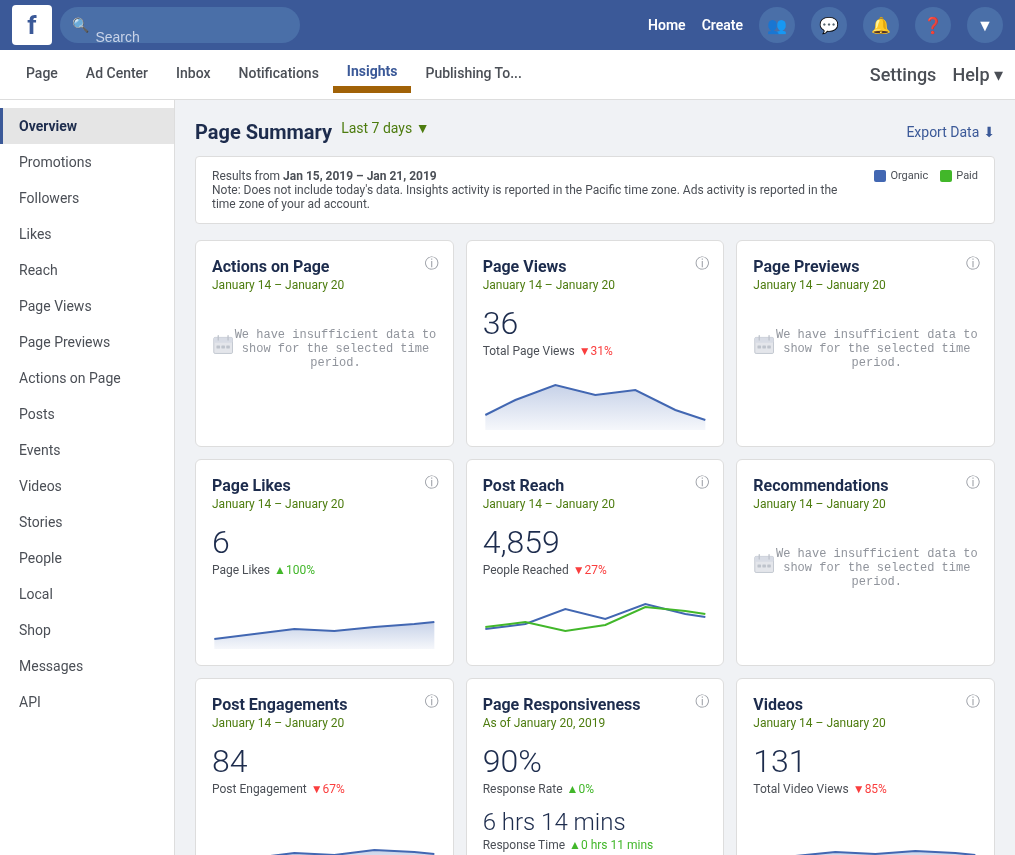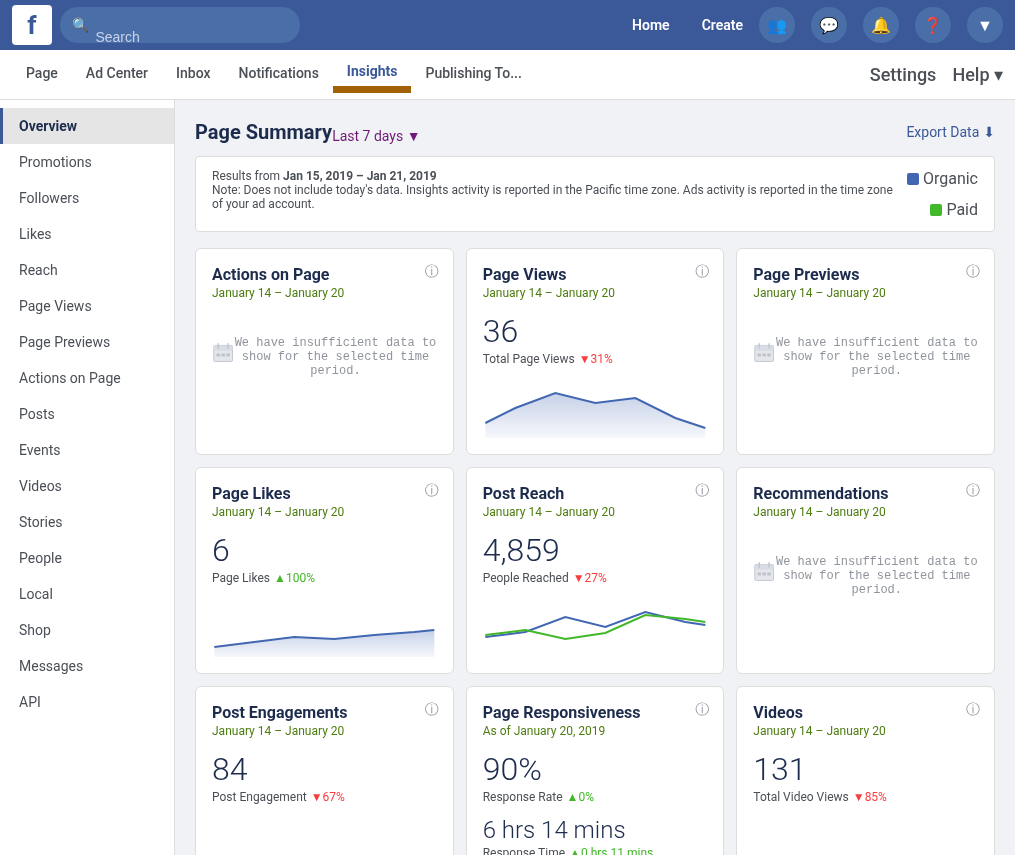--- a/index.html
+++ b/index.html
@@ -30,21 +30,21 @@
       display: flex; align-items: center; padding: 0 12px;
       color: #c8d3e8;
       font-size: 14px;
     }
     .search-box input {
       background: transparent; border: none; outline: none;
       color: white; width: 180px; font-size: 14px; margin-top: 24px;
     }
     .search-box input::placeholder { color: #c8d3e8; }
     .top-nav-right { display: flex; align-items: center; gap: 16px; color: white; font-size: 14px; }
-    .top-nav-right span { cursor: pointer; margin-left: 16px; }
+    .top-nav-right span { cursor: pointer; }
     .nav-icon { width: 36px; height: 36px; border-radius: 50%; background: #4a6fa8; display: flex; align-items: center; justify-content: center; cursor: pointer; color: white; font-size: 16px; }
 
     
     .page-nav {
       background: white;
       border-bottom: 1px solid #ddd;
       display: flex;
       align-items: center;
       padding: 6px 12px;
       height: 50px;
@@ -93,41 +93,41 @@
     
     .content { flex: 1; padding: 20px; overflow-y: auto; }
 
     
     .summary-header {
       display: flex; align-items: center; justify-content: space-between;
       margin-bottom: 12px;
     }
     .summary-title { font-size: 20px; font-weight: 700; color: #1d2c4d; }
     .summary-period {
-      font-size: 14px; color: #701a75; cursor: pointer;
+      font-size: 14px; color: #4d7c0f; cursor: pointer;
       display: flex; align-items: center; gap: 4px;
     }
     .export-btn { color: #3b5998; font-size: 14px; cursor: pointer; display: flex; align-items: center; gap: 4px; }
 
     
     .info-banner {
       background: white;
       border: 1px solid #ddd;
       border-radius: 4px;
       padding: 12px 16px;
       margin-bottom: 16px;
       font-size: 12px;
       color: #4b4f56;
       display: flex;
       justify-content: space-between;
       align-items: flex-start;
     }
     .info-banner-text { flex: 1; }
     .info-banner-text strong { font-weight: 700; }
-    .legend { display: flex; gap: 12px; align-items: flex-end; font-size: 16px; flex-shrink: 0; margin-left: 12px; flex-direction: column; }
+    .legend { display: flex; gap: 12px; align-items: center; font-size: 11px; flex-shrink: 0; margin-left: 12px; }
     .legend-item { display: flex; align-items: center; gap: 4px; }
     .legend-dot { width: 12px; height: 12px; border-radius: 2px; }
 
     
     .card-grid {
       display: grid;
       grid-template-columns: repeat(3, 1fr);
       gap: 12px;
     }
     .card {
@@ -213,21 +213,21 @@
     <div class="sidebar-item">People</div>
     <div class="sidebar-item">Local</div>
     <div class="sidebar-item">Shop</div>
     <div class="sidebar-item">Messages</div>
     <div class="sidebar-item">API</div>
   </div>
 
   <div class="content">
 
     <div class="summary-header">
-      <div style="display:flex;align-items:flex-end;gap:0;">
+      <div style="display:flex;align-items:flex-start;gap:9px;">
         <span class="summary-title">Page Summary</span>
         <span class="summary-period">Last 7 days ▼</span>
       </div>
       <div class="export-btn">
         <span>Export Data</span>
         <span>⬇</span>
       </div>
     </div>
 
     <div class="info-banner">

